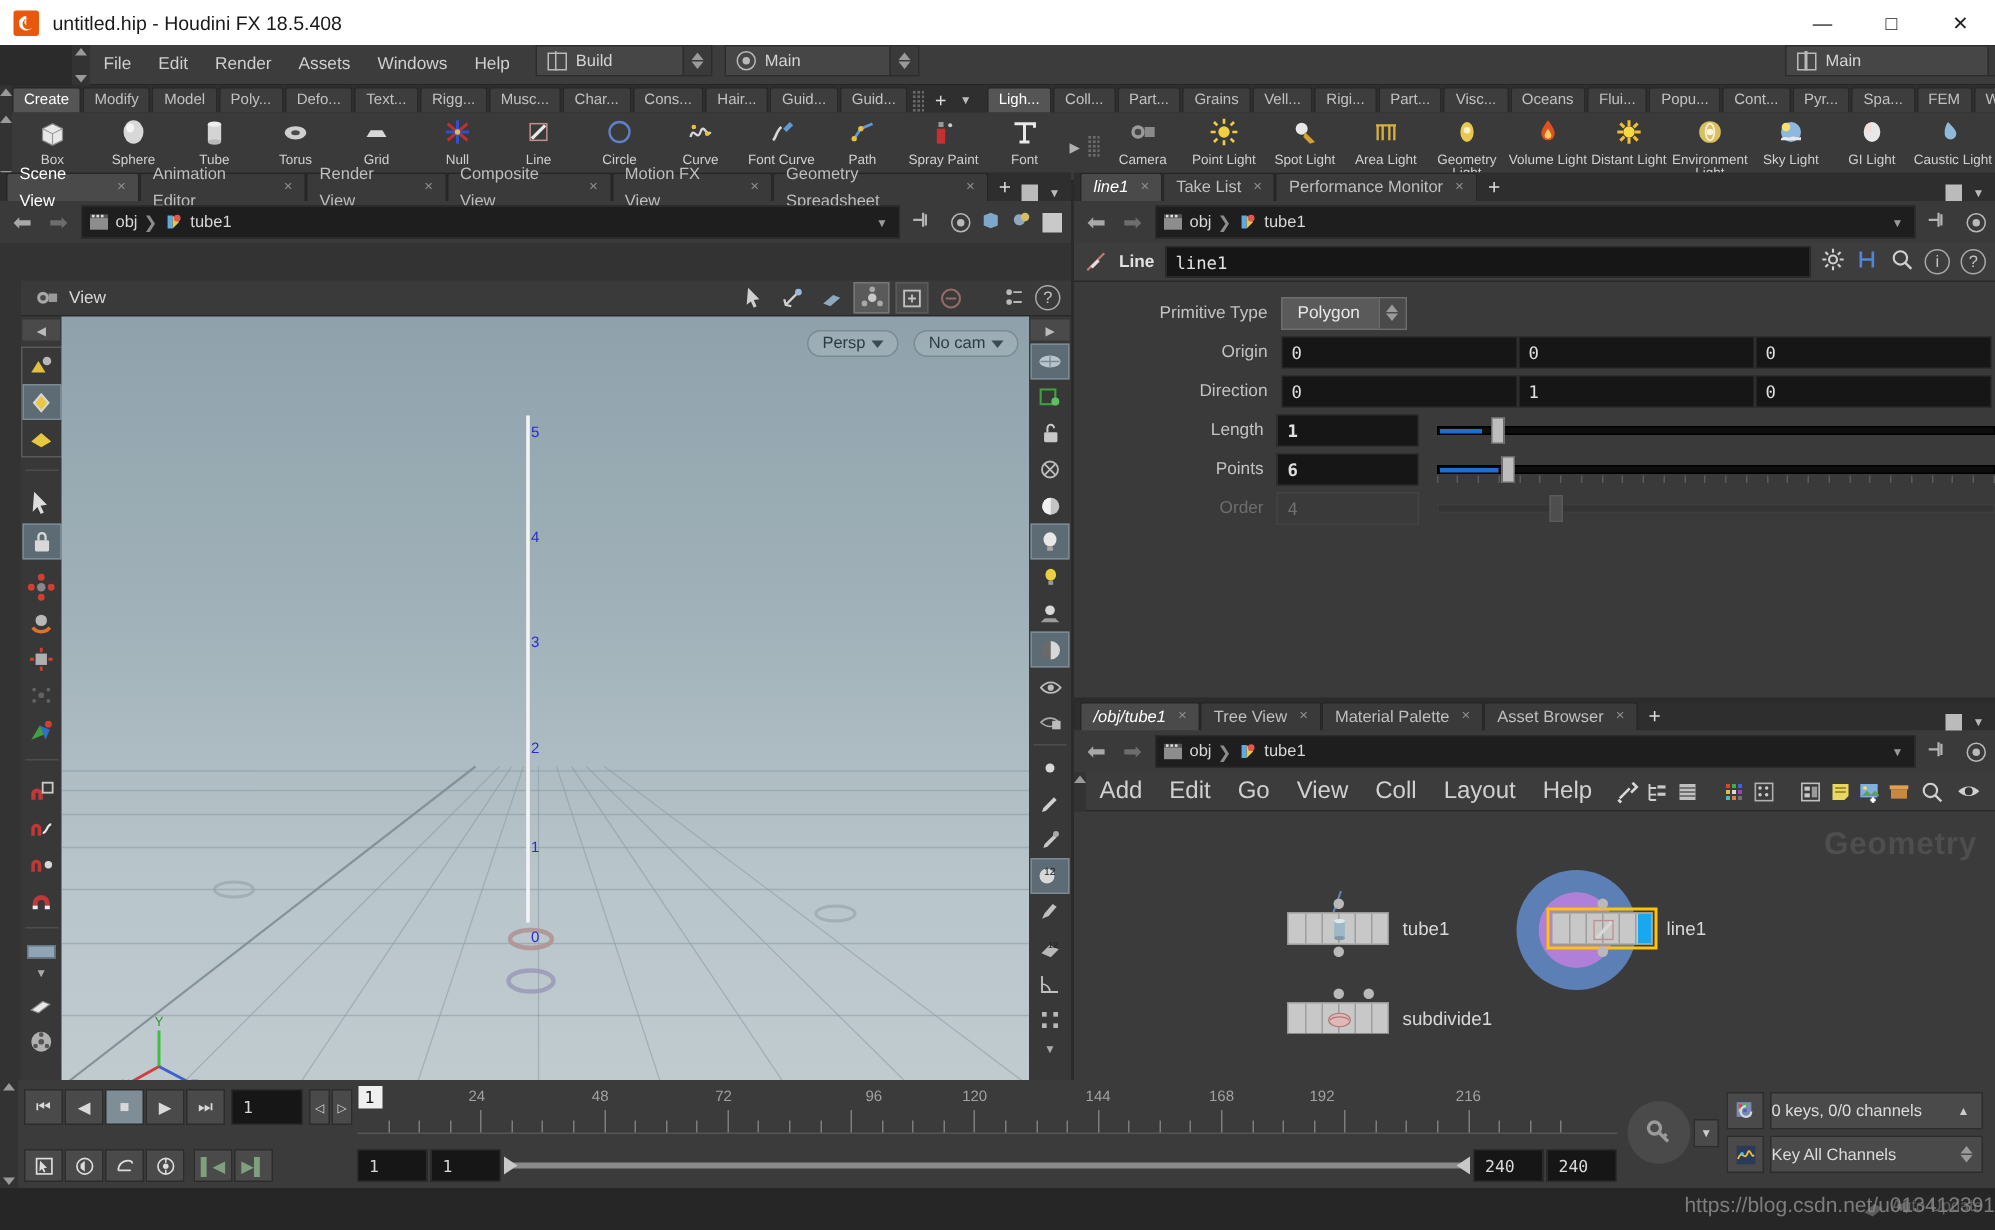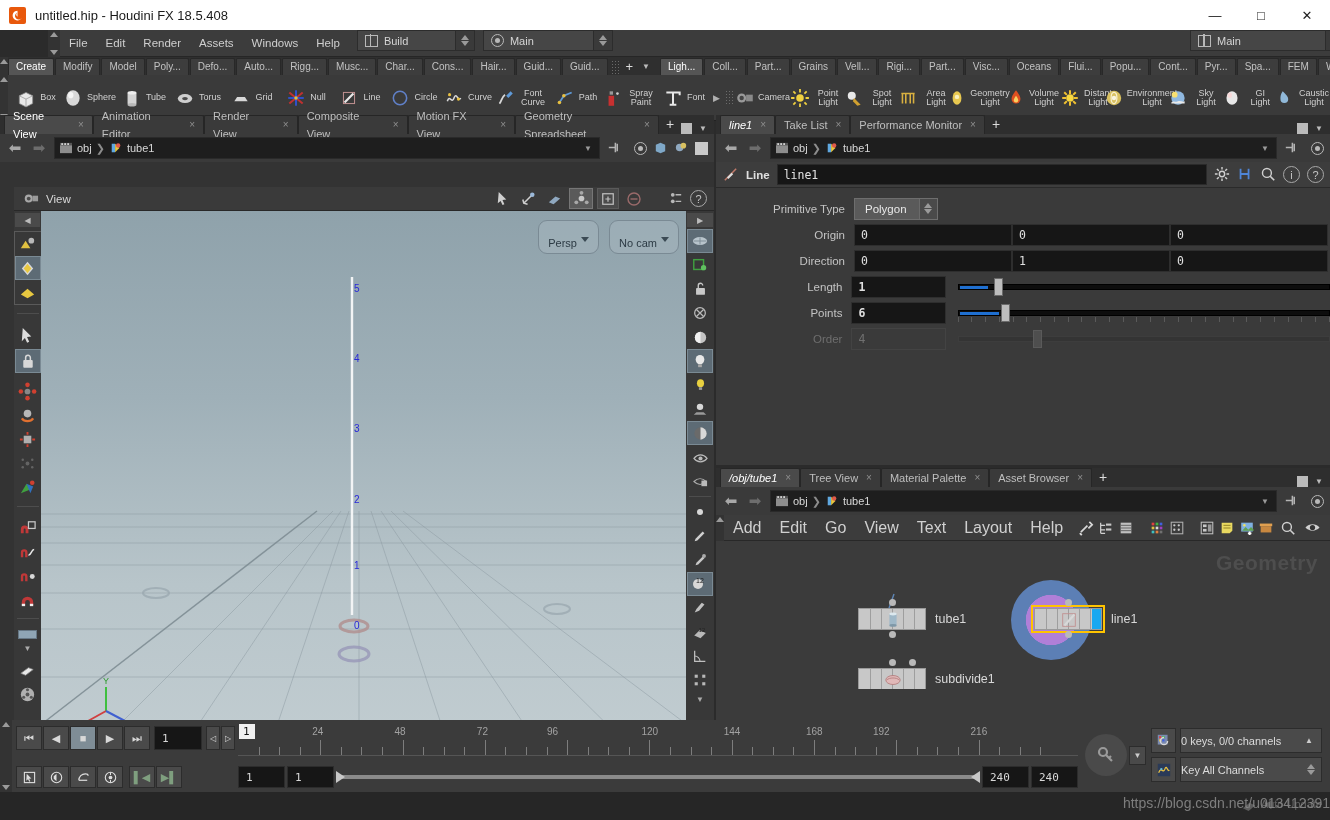--- a/index.html
+++ b/index.html
@@ -96,22 +96,22 @@
     background-size: 3px 3px; opacity: .8;
   }
 
   
   .toolrow {
     position: absolute; left: 0; top: 75px; width: 1330px; height: 46px;
     background: #3a3a3a; display: flex; align-items: center;
     border-bottom: 1px solid #222;
   }
   .tool {
-    width: 54px; height: 44px; display: flex; flex-direction: row;
-    align-items: center; justify-content: center; gap: 2px; flex: none;
+    width: 54px; height: 44px; display: flex; flex-direction: column;
+    align-items: center; justify-content: flex-start; gap: 2px; flex: none;
   }
   .tool .tlabel { font-size: 9px; color: #d0d0d0; text-align: center; line-height: 9px; }
   .tool .tico { width: 24px; height: 24px; display: flex; align-items: center; justify-content: center; }
   .tool-arrow { color: #b0b0b0; font-size: 9px; margin: 0 3px; }
 
   
   .tabbar { display: flex; align-items: flex-end; height: 19px; background: #2e2e2e; }
   .ptab {
     height: 19px; line-height: 18px; padding: 0 8px; font-size: 11px;
     color: #bfbfbf; background: #3a3a3a; border: 1px solid #262626; border-bottom: none;
@@ -127,23 +127,23 @@
   .pathfield {
     flex: 1; height: 22px; background: #1e1e1e; border: 1px solid #2a2a2a;
     display: flex; align-items: center; padding: 0 4px; gap: 4px; color: #d8d8d8;
   }
   .crumb-ico { width: 14px; height: 12px; flex: none; }
   .pf-caret { margin-left: auto; color: #9a9a9a; font-size: 8px; padding-right: 3px; }
   .sep { color: #8c8c8c; }
   .vp-header { height: 24px; background: #3a3a3a; display: flex; align-items: center; border-bottom: 1px solid #282828; }
   .vp-canvas { position: relative; overflow: hidden; }
   .vp-pill {
-    position: absolute; height: 18px; padding: 16px 9px; border: 1px solid #7a8a94;
+    position: absolute; height: 18px; padding: 4px 9px; border: 1px solid #7a8a94;
     border-radius: 9px; color: #2c3a44; font-size: 11px;
-    display: flex; gap: 4px; background: rgba(190,205,212,0.25);
+    display: flex; align-items: center; gap: 4px; background: rgba(190,205,212,0.25);
   }
   .caret-dn { width: 0; height: 0; border-left: 4px solid transparent; border-right: 4px solid transparent; border-top: 5px solid #3b4a54; }
 
   
   .vtoolbar {
     position: absolute; background: #383838; display: flex;
     flex-direction: column; align-items: center; padding-top: 2px;
   }
   .vtool { width: 26px; height: 24px; display: flex; align-items: center; justify-content: center; position: relative; }
   .vtool.sel { background: #5d6b75; border: 1px solid #7a8a94; }
@@ -297,21 +297,21 @@
   <div class="shelfrow">
     <div class="menu-arrow-col" style="height:18px">
       <div class="tri up"></div>
     </div>
     <div id="shelfL" style="display:flex;align-items:flex-end">
         <div class="shelf-tab active">Create</div>
         <div class="shelf-tab">Modify</div>
         <div class="shelf-tab">Model</div>
         <div class="shelf-tab">Poly...</div>
         <div class="shelf-tab">Defo...</div>
-        <div class="shelf-tab">Auto...</div>
+        <div class="shelf-tab">Text...</div>
         <div class="shelf-tab">Rigg...</div>
         <div class="shelf-tab">Musc...</div>
         <div class="shelf-tab">Char...</div>
         <div class="shelf-tab">Cons...</div>
         <div class="shelf-tab">Hair...</div>
         <div class="shelf-tab">Guid...</div>
         <div class="shelf-tab">Guid...</div>
       </div>
     <div class="grip"></div>
     <div class="shelf-plus">+</div>
@@ -1223,21 +1223,21 @@
 
     <div class="nmenubar">
       <div class="menu-arrow-col" style="height:26px;width:10px">
         <div class="tri up"></div>
       </div>
       <div id="netMenus" style="display:flex">
           <div class="nmenu">Add</div>
           <div class="nmenu">Edit</div>
           <div class="nmenu">Go</div>
           <div class="nmenu">View</div>
-          <div class="nmenu">Text</div>
+          <div class="nmenu">Coll</div>
           <div class="nmenu">Layout</div>
           <div class="nmenu">Help</div>
         </div>
       <div class="nico" style="margin-left:6px">
           <svg width="17" height="17" viewBox="0 0 18 18">
             <path d="M3 14l7-7M12 3l3 3-4 4" stroke="#d8d8d8" stroke-width="1.8" fill="none"></path>
             <path d="M2 15l2 2" stroke="#d8d8d8" stroke-width="2"></path>
           </svg>
         </div>
       <div class="nico">
@@ -1431,21 +1431,21 @@
     </div>
 
     <div class="ruler" style="left:238px;top:6px;width:840px;height:30px;border-bottom:1px solid #555">
       <div id="rulerTicks">
           <div class="lbl" style="left: 74.2857px;">24</div>
           <div class="tk" style="left: 82.2857px; top: 14px; height: 15px;"></div>
           <div class="lbl" style="left: 156.571px;">48</div>
           <div class="tk" style="left: 164.571px; top: 14px; height: 15px;"></div>
           <div class="lbl" style="left: 238.857px;">72</div>
           <div class="tk" style="left: 246.857px; top: 14px; height: 15px;"></div>
-          <div class="lbl" style="left: 309px;">96</div>
+          <div class="lbl" style="left: 339px;">96</div>
           <div class="tk" style="left: 329.143px; top: 14px; height: 15px;"></div>
           <div class="lbl" style="left: 403.429px;">120</div>
           <div class="tk" style="left: 411.429px; top: 14px; height: 15px;"></div>
           <div class="lbl" style="left: 485.714px;">144</div>
           <div class="tk" style="left: 493.714px; top: 14px; height: 15px;"></div>
           <div class="lbl" style="left: 568px;">168</div>
           <div class="tk" style="left: 576px; top: 14px; height: 15px;"></div>
           <div class="lbl" style="left: 635px;">192</div>
           <div class="tk" style="left: 658.286px; top: 14px; height: 15px;"></div>
           <div class="lbl" style="left: 732.571px;">216</div>

